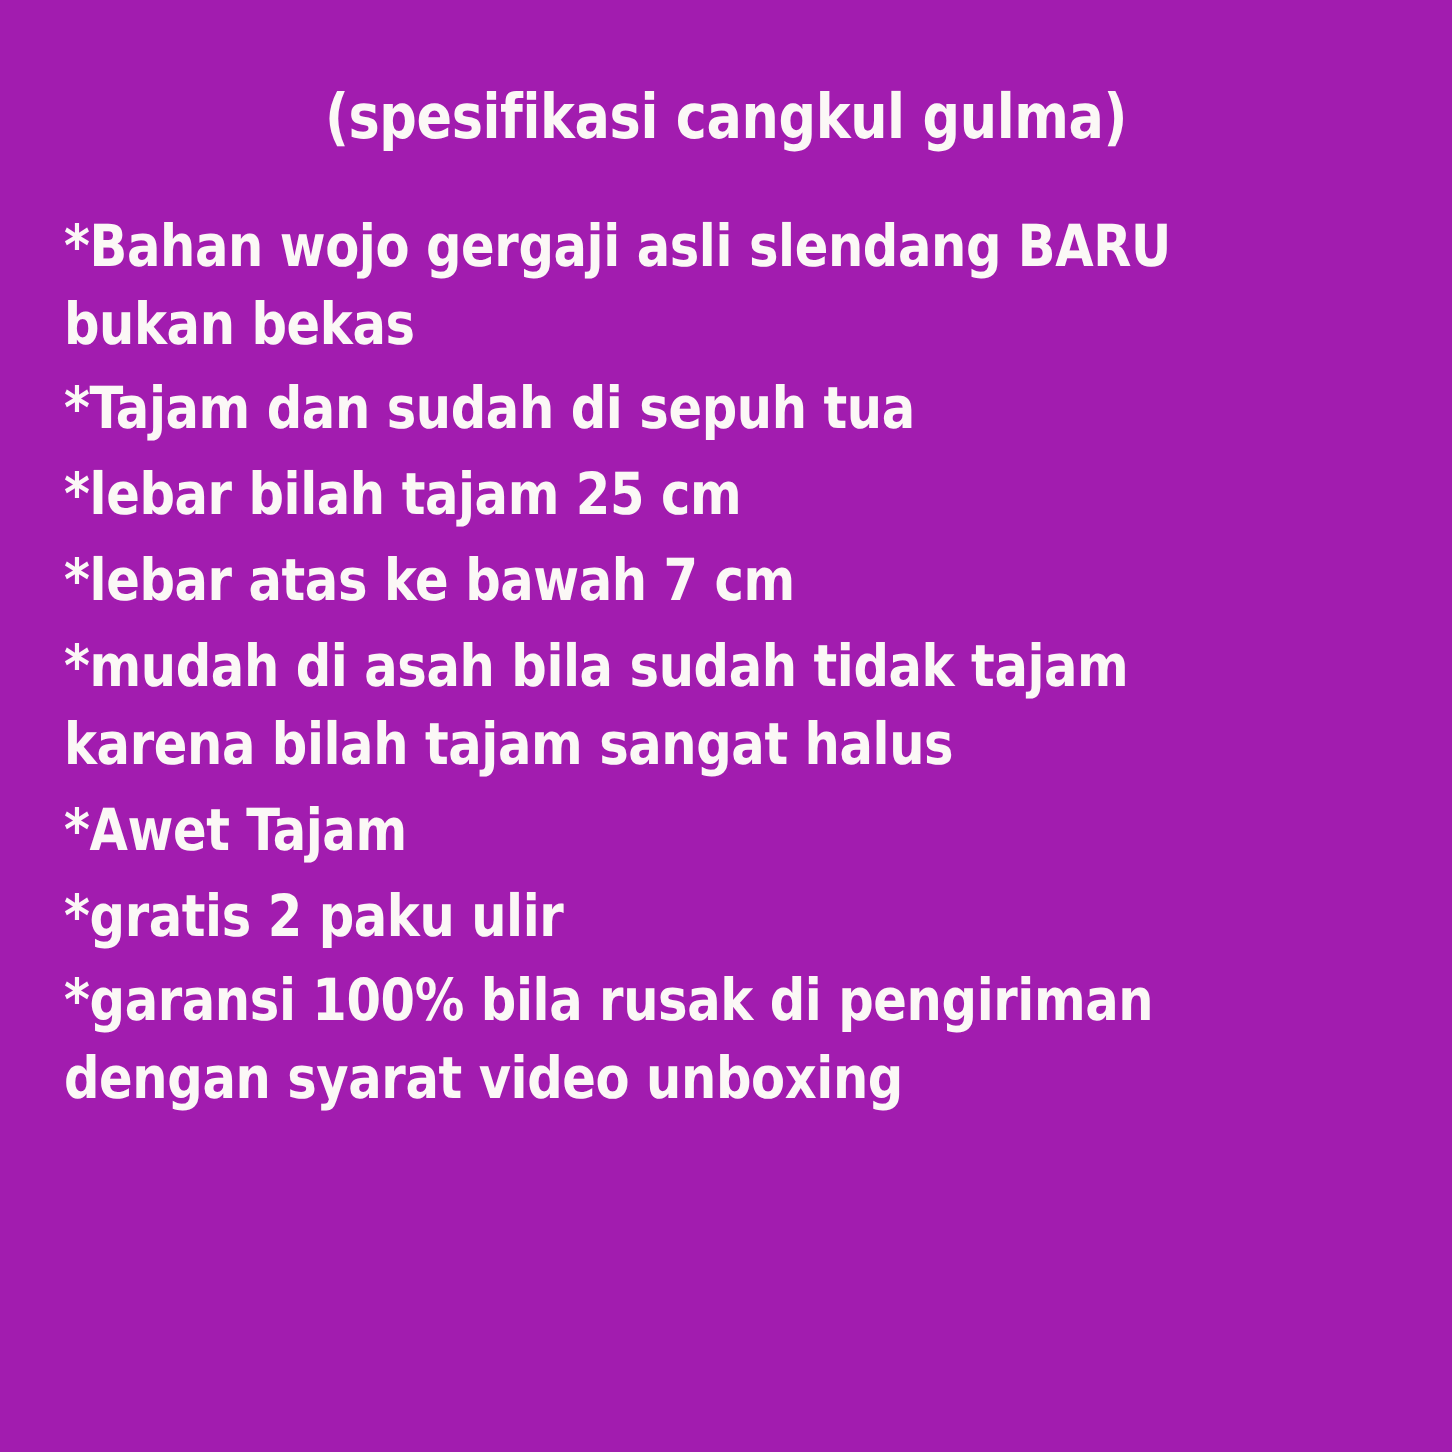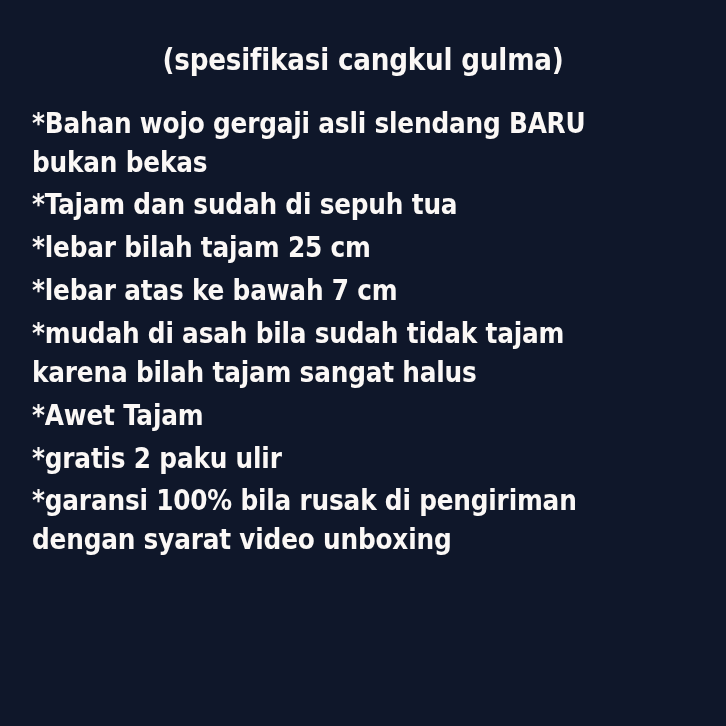--- a/index.html
+++ b/index.html
@@ -10,21 +10,21 @@
     width: 726px;
     height: 726px;
     background: #6d5348;
     font-family: "Liberation Sans", sans-serif;
     overflow: hidden;
   }
   .card {
     position: relative;
     width: 726px;
     height: 726px;
-    background: #0f172a;
+    background: #a21caf;
     box-sizing: border-box;
     padding: 34px 26px 26px 26px;
     color: #f7f2ef;
   }
   .title {
     text-align: center;
     font-size: 31px;
     font-weight: 700;
     letter-spacing: -0.2px;
     color: #fbf8f6;

